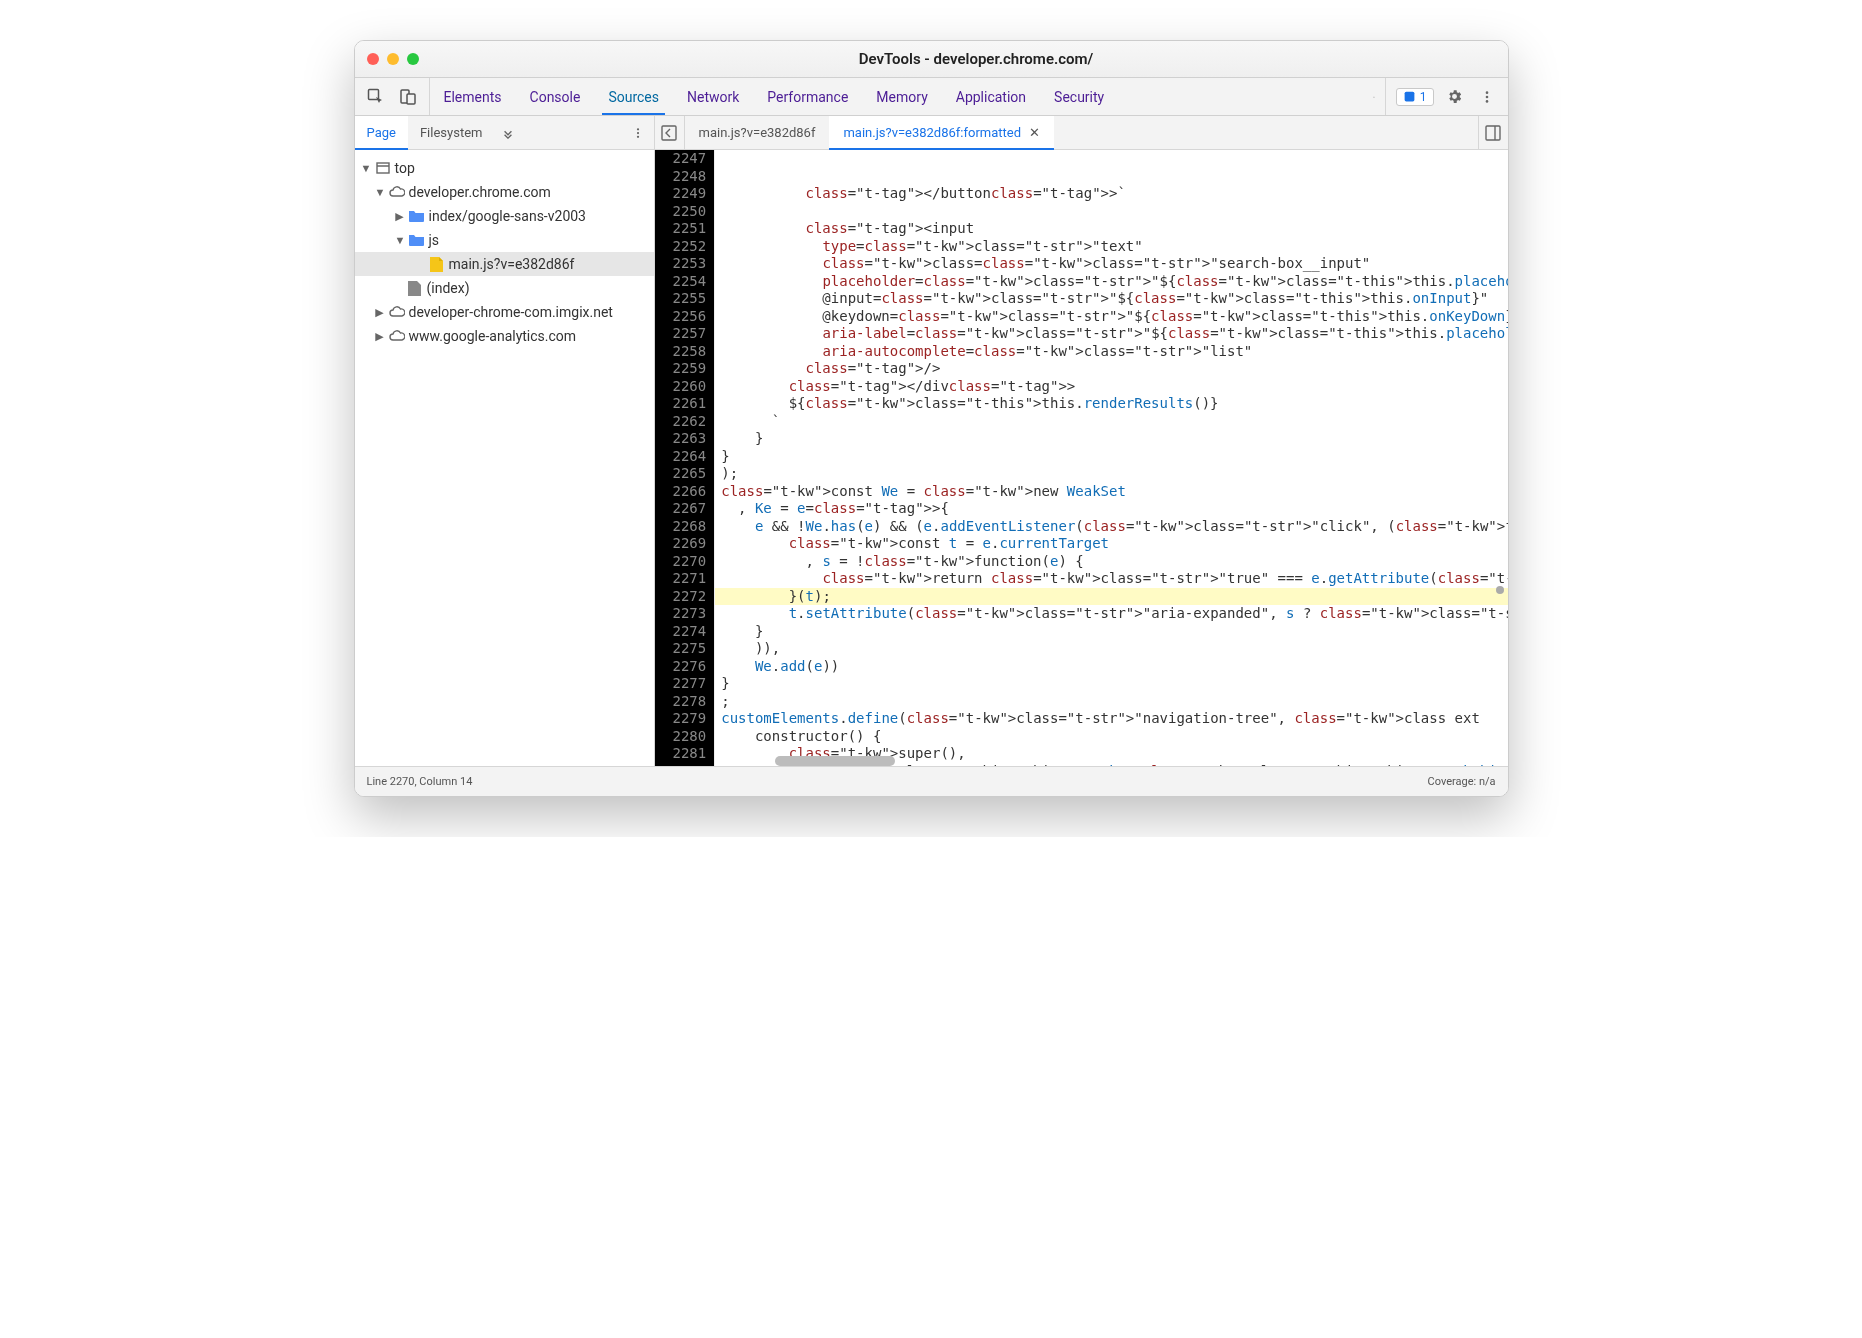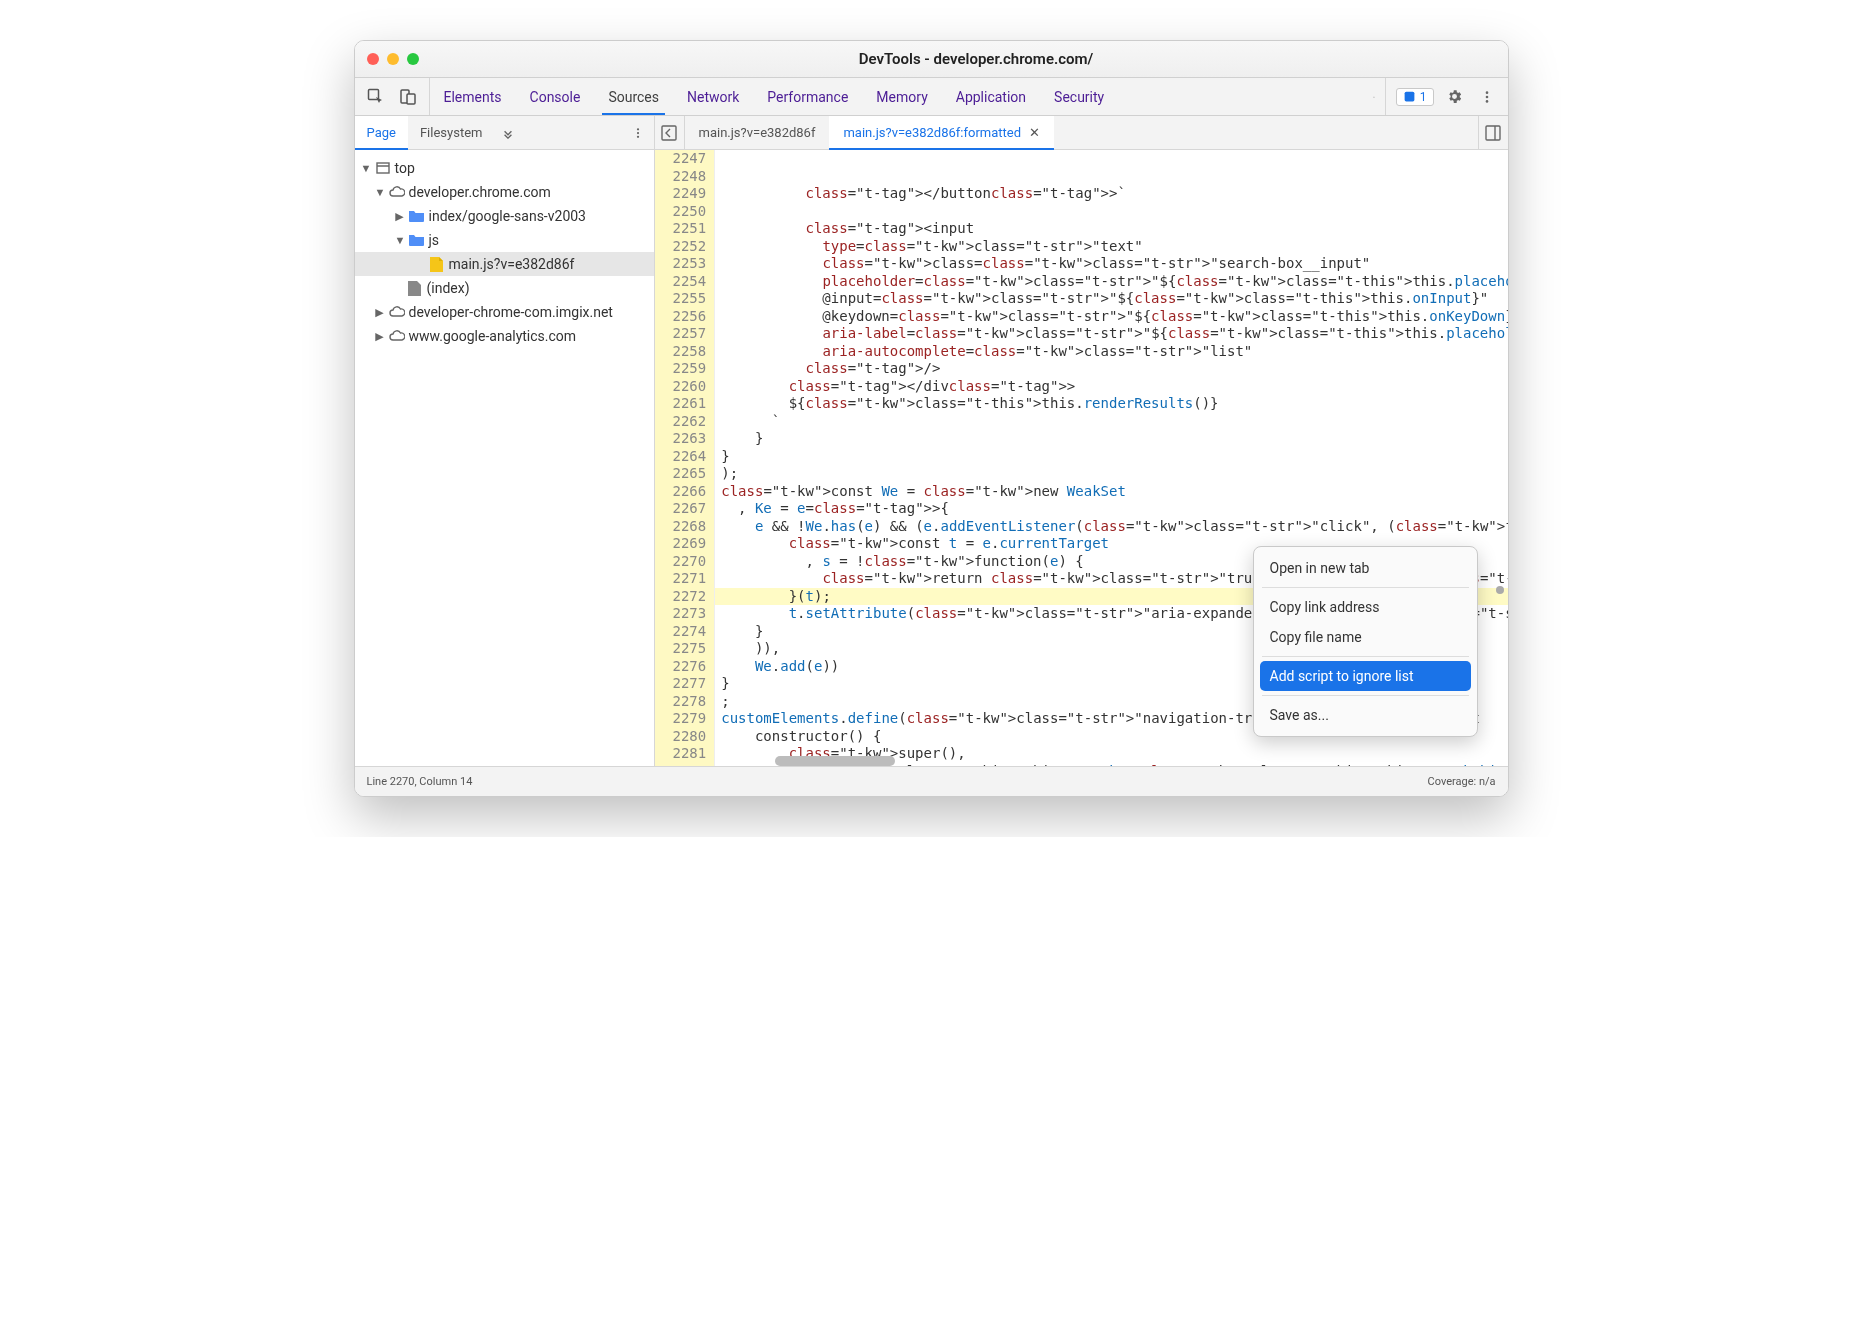--- a/index.html
+++ b/index.html
@@ -36,21 +36,21 @@
   .titlebar-title { flex:1; text-align:center; font-weight:600; font-size:15px; color:#222;}
   .toolbar {
     display:flex; align-items:center; height:38px; border-bottom:1px solid #d0d0d0;
     background:#f3f3f3;
     font-size:14px;
   }
   .toolbar-left{display:flex;align-items:center;gap:10px;padding:0 10px;border-right:1px solid #d6d6d6;height:100%;}
   .icon-btn{display:inline-flex;align-items:center;justify-content:center;width:22px;height:22px;color:#555;cursor:pointer;}
   .tabs{display:flex;align-items:stretch;height:100%;flex:1;}
   .tab{padding:0 14px;display:flex;align-items:center;color:#4c1d95;cursor:pointer;position:relative;}
-  .tab.active{color:#404040;}
+  .tab.active{color:#0369a1;}
   .tab.active::after{content:"";position:absolute;bottom:0;left:8px;right:8px;height:2px;background:#1a73e8;}
   .toolbar-right{display:flex;align-items:center;gap:10px;padding:0 10px;height:100%;border-left:1px solid #d6d6d6;}
   .badge{display:inline-flex;align-items:center;gap:4px;background:#fff;border:1px solid #c9c9c9;border-radius:3px;padding:1px 6px;color:#1a73e8;font-size:12px;}
   .badge svg{color:#1a73e8;}
   
   .main{display:flex;height:650px;position:relative;}
   
   .sidebar{width:300px;border-right:1px solid #d6d6d6;display:flex;flex-direction:column;}
   .sidebar-tabs{display:flex;align-items:center;height:34px;border-bottom:1px solid #d6d6d6;background:#f3f3f3;font-size:13px;position:relative;text-align:right;}
   .sidebar-tab{padding:0 12px;height:100%;display:flex;align-items:center;color:#555;cursor:pointer;position:relative;}
@@ -66,21 +66,21 @@
   .editor-area{flex:1;display:flex;flex-direction:column;min-width:0;position:relative;}
   .editor-tabs{display:flex;align-items:center;height:34px;border-bottom:1px solid #d6d6d6;background:#f3f3f3;font-size:13px;}
   .editor-tab{padding:0 14px;height:100%;display:flex;align-items:center;gap:8px;color:#555;cursor:pointer;position:relative;}
   .editor-tab.active{color:#1a73e8;background:#fff;}
   .editor-tab.active::after{content:"";position:absolute;bottom:-1px;left:0;right:0;height:2px;background:#1a73e8;}
   .editor-tab .close{color:#555;cursor:pointer;}
   .nav-icon{width:30px;height:100%;display:flex;align-items:center;justify-content:center;border-right:1px solid #d6d6d6;color:#666;cursor:pointer;}
   .panel-toggle{margin-left:auto;width:30px;height:100%;display:flex;align-items:center;justify-content:center;border-left:1px solid #d6d6d6;color:#666;cursor:pointer;}
   
   .code-view{flex:1;display:flex;overflow:hidden;font-family:Menlo,Consolas,monospace;font-size:14px;line-height:17.5px;}
-  .gutter{background:#fef9c3;text-align:right;color:#888;padding:0 8px 0 18px;user-select:none;border-right:1px solid #eee;}
+  .gutter{background:#000000;text-align:right;color:#888;padding:0 8px 0 18px;user-select:none;border-right:1px solid #eee;}
   .gutter .ln{height:17.5px;}
   .code{flex:1;overflow:hidden;white-space:pre;position:relative;}
   .code .line{height:17.5px;padding-left:6px;}
   .hl{background:#fffbc5;}
   .t-attr{color:#9b2323;}
   .t-prop{color:#116db6;}
   .t-fn{color:#116db6;}
   
   .hscroll{position:absolute;bottom:0;left:60px;width:120px;height:10px;border-radius:5px;background:#bcbcbc;}
   .vscroll-dot{position:absolute;right:4px;top:470px;width:8px;height:8px;border-radius:50%;background:#aaa;}
@@ -331,30 +331,20 @@
             <div class="ln">2280</div>
             <div class="ln">2281</div>
             <div class="ln">2282</div>
           </div>
         <div class="code" id="code">
           <div class="line">          <span <span="" class="t-attr">class</span>="t-tag"&gt;&lt;/button<span <span="" class="t-attr">class</span>="t-tag"&gt;&gt;`</div><div class="line">&nbsp;</div><div class="line">          <span <span="" class="t-attr">class</span>="t-tag"&gt;&lt;input</div><div class="line">            <span class="t-attr">type</span>=<span <span="" class="t-attr">class</span>="t-kw"&gt;class="t-str"&gt;"text"</div><div class="line">            <span <span="" class="t-attr">class</span>="t-kw"&gt;class=<span <span="" class="t-attr">class</span>="t-kw"&gt;class="t-str"&gt;"search-box__input"</div><div class="line">            <span class="t-attr">placeholder</span>=<span <span="" class="t-attr">class</span>="t-kw"&gt;class="t-str"&gt;"${<span <span="" class="t-attr">class</span>="t-kw"&gt;class="t-this"&gt;this.<span class="t-prop">placeholder</span>}"</div><div class="line">            @input=<span <span="" class="t-attr">class</span>="t-kw"&gt;class="t-str"&gt;"${<span <span="" class="t-attr">class</span>="t-kw"&gt;class="t-this"&gt;this.<span class="t-prop">onInput</span>}"</div><div class="line">            @keydown=<span <span="" class="t-attr">class</span>="t-kw"&gt;class="t-str"&gt;"${<span <span="" class="t-attr">class</span>="t-kw"&gt;class="t-this"&gt;this.<span class="t-prop">onKeyDown</span>}"</div><div class="line">            <span class="t-attr">aria-label</span>=<span <span="" class="t-attr">class</span>="t-kw"&gt;class="t-str"&gt;"${<span <span="" class="t-attr">class</span>="t-kw"&gt;class="t-this"&gt;this.<span class="t-prop">placeholder</span>}"</div><div class="line">            <span class="t-attr">aria-autocomplete</span>=<span <span="" class="t-attr">class</span>="t-kw"&gt;class="t-str"&gt;"list"</div><div class="line">          <span <span="" class="t-attr">class</span>="t-tag"&gt;/&gt;</div><div class="line">        <span <span="" class="t-attr">class</span>="t-tag"&gt;&lt;/div<span <span="" class="t-attr">class</span>="t-tag"&gt;&gt;</div><div class="line">        ${<span <span="" class="t-attr">class</span>="t-kw"&gt;class="t-this"&gt;this.<span class="t-fn">renderResults</span>()}</div><div class="line">      `</div><div class="line">    }</div><div class="line">}</div><div class="line">);</div><div class="line"><span <span="" class="t-attr">class</span>="t-kw"&gt;const <span class="t-prop">We</span> = <span <span="" class="t-attr">class</span>="t-kw"&gt;new <span class="t-prop">WeakSet</span></div><div class="line">  , <span class="t-prop">Ke</span> = <span class="t-prop">e</span>=<span <span="" class="t-attr">class</span>="t-tag"&gt;&gt;{</div><div class="line">    <span class="t-prop">e</span> &amp;&amp; !<span class="t-prop">We</span>.<span class="t-fn">has</span>(<span class="t-prop">e</span>) &amp;&amp; (<span class="t-prop">e</span>.<span class="t-fn">addEventListener</span>(<span <span="" class="t-attr">class</span>="t-kw"&gt;class="t-str"&gt;"click", (<span <span="" class="t-attr">class</span>="t-kw"&gt;function() {</div><div class="line">        <span <span="" class="t-attr">class</span>="t-kw"&gt;const <span class="t-prop">t</span> = <span class="t-prop">e</span>.<span class="t-prop">currentTarget</span></div><div class="line">          , <span class="t-prop">s</span> = !<span <span="" class="t-attr">class</span>="t-kw"&gt;function(<span class="t-prop">e</span>) {</div><div class="line">            <span <span="" class="t-attr">class</span>="t-kw"&gt;return <span <span="" class="t-attr">class</span>="t-kw"&gt;class="t-str"&gt;"true" === <span class="t-prop">e</span>.<span class="t-fn">getAttribute</span>(<span <span="" class="t-attr">class</span>="t-kw"&gt;class="t-str"&gt;"aria-expanded")</div><div class="line hl">        }(<span class="t-prop">t</span>);</div><div class="line">        <span class="t-prop">t</span>.<span class="t-fn">setAttribute</span>(<span <span="" class="t-attr">class</span>="t-kw"&gt;class="t-str"&gt;"aria-expanded", <span class="t-prop">s</span> ? <span <span="" class="t-attr">class</span>="t-kw"&gt;class="t-str"&gt;"true"</div><div class="line">    }</div><div class="line">    )),</div><div class="line">    <span class="t-prop">We</span>.<span class="t-fn">add</span>(<span class="t-prop">e</span>))</div><div class="line">}</div><div class="line">;</div><div class="line"><span class="t-prop">customElements</span>.<span class="t-fn">define</span>(<span <span="" class="t-attr">class</span>="t-kw"&gt;class="t-str"&gt;"navigation-tree", <span <span="" class="t-attr">class</span>="t-kw"&gt;class ext</div><div class="line">    constructor() {</div><div class="line">        <span <span="" class="t-attr">class</span>="t-kw"&gt;super(),</div><div class="line">        <span <span="" class="t-attr">class</span>="t-kw"&gt;class="t-this"&gt;this.<span class="t-prop">onBack</span> = <span <span="" class="t-attr">class</span>="t-kw"&gt;class="t-this"&gt;this.<span class="t-prop">onBack</span>.<span class="t-fn">bind</span>(="t-kw"&gt;class="t-this"&gt;this)</div><div class="hscroll"></div>
         </div>
       </div>
       <div class="vscroll-dot"></div>
 
-      <div class="context-menu">
-        <div class="cm-item">Open in new tab</div>
-        <div class="cm-sep"></div>
-        <div class="cm-item">Copy link address</div>
-        <div class="cm-item">Copy file name</div>
-        <div class="cm-sep"></div>
-        <div class="cm-item sel">Add script to ignore list</div>
-        <div class="cm-sep"></div>
-        <div class="cm-item">Save as...</div>
-      </div>
     </div>
   </div>
 
   <div class="statusbar">
     <span>Line 2270, Column 14</span>
     <span class="right">Coverage: n/a</span>
   </div>
 
 </div>
 

